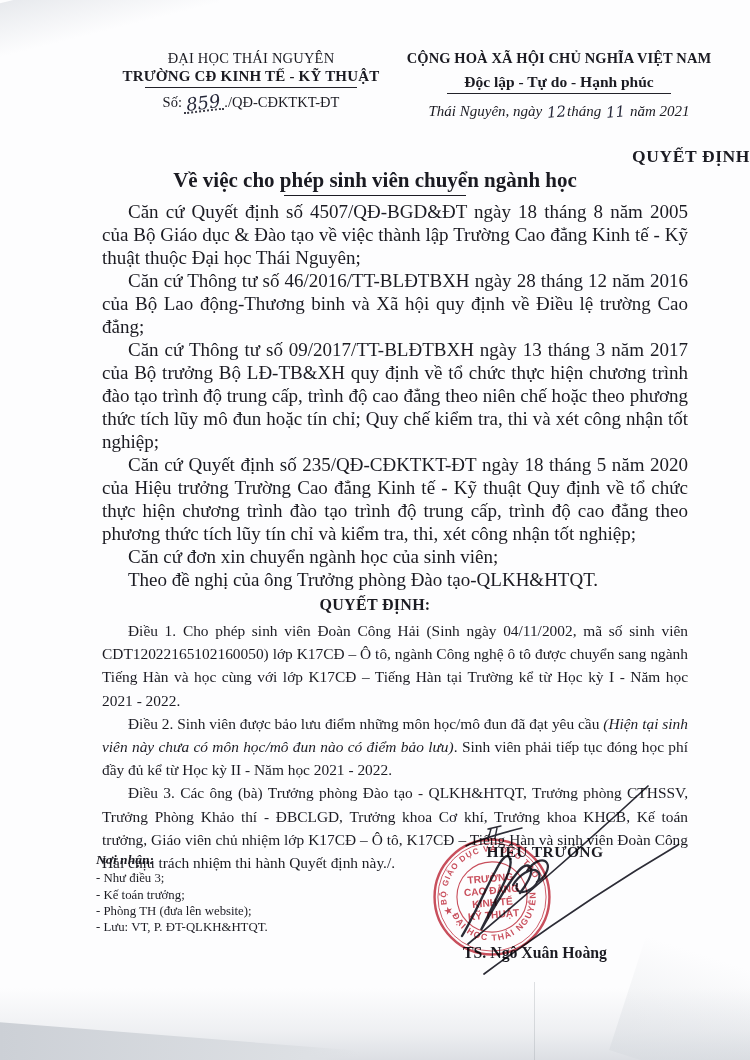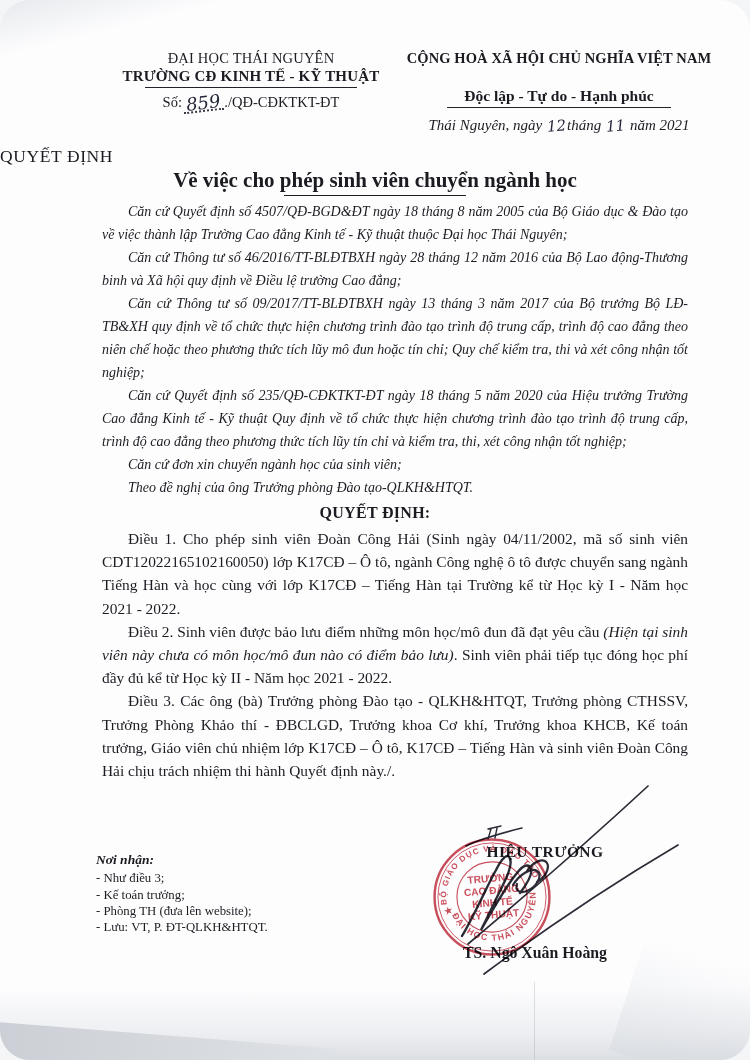--- a/index.html
+++ b/index.html
@@ -10,21 +10,20 @@
   }
   .page {
     position: relative;
     width: 750px; height: 1060px;
     background: #fdfdfe;
     font-family: "Liberation Serif", "DejaVu Serif", serif;
     color: #1b1b22;
     box-sizing: border-box;
     padding-top: 42px;
     overflow: hidden;
-    border-radius: 30px;
   }
   
   .fold-tl {
     position: absolute; top: -18px; left: -40px;
     width: 260px; height: 70px;
     transform: rotate(-14deg);
     background: linear-gradient(to bottom, rgba(203,208,215,.42), rgba(203,208,215,0) 75%);
     pointer-events: none;
   }
   .scan-bottom {
@@ -55,46 +54,46 @@
   .header { position: relative; height: 100px; }
   .col-left  { position: absolute; left: 98px;  width: 306px; top: 8px; text-align: center; }
   .col-right { position: absolute; left: 396px; width: 326px; top: 8px; text-align: center; }
   .h-l1 { font-size: 14.5px; letter-spacing: .2px; }
   .h-l2 { font-size: 15px; font-weight: bold; margin-top: 1px; letter-spacing: .2px; }
   .rule { height: 0; border-bottom: 1.4px solid #22222a; margin: 2px auto 0; }
   .rule-left  { width: 212px; }
   .rule-right { width: 224px; }
   .so-line { font-size: 14.5px; margin-top: 6px; }
   .h-r1 { font-size: 14.5px; font-weight: bold; letter-spacing: .1px; }
-  .h-r2 { font-size: 15.5px; font-weight: bold; margin-top: 20px; }
+  .h-r2 { font-size: 15.5px; font-weight: bold; margin-top: 6px; }
   .date-line { font-size: 15px; font-style: italic; margin-top: 8px; }
   .hand {
     font-family: "DejaVu Serif", serif;
     font-style: italic;
     color: #26283a;
     display: inline-block;
   }
   .hand-day, .hand-month { font-size: 15px; transform: rotate(-5deg) translateY(1px); margin: 0 1px; }
   .hand-so {
     font-size: 18px; line-height: 12px;
     transform: rotate(-7deg) translateY(2px);
     border-bottom: 2px dotted #3c3c46;
     padding: 0 3px 1px;
     margin: 0 1px;
   }
   
-  .doc-title { text-align: left; font-size: 17.5px; font-weight: normal; letter-spacing: .6px; margin-top: 4px; }
+  .doc-title { text-align: right; font-size: 17.5px; font-weight: bold; letter-spacing: .6px; margin-top: 4px; }
   .doc-subtitle { text-align: center; font-size: 21px; font-weight: bold; margin-top: 1px; }
   .subtitle-rule { width: 182px; border-bottom: 1.5px solid #1c1c24; margin: 2px auto 0; }
   .issuer { text-align: center; font-size: 16px; font-weight: bold; margin-top: 9px; letter-spacing: .2px; }
   
   .body-block { margin: 4px 62px 0 102px; }
   .preamble p {
-    margin: 0; font-style: italic;
-    font-size: 14px; line-height: 23px;
+    margin: 0; 
+    font-size: 19px; line-height: 23px;
     text-align: justify; text-indent: 26px;
   }
   .decision-heading { text-align: center; font-size: 16px; font-weight: bold; margin: 5px 0 5px; letter-spacing: .3px; }
   .articles p {
     margin: 0; font-size: 15.4px; line-height: 23.2px;
     text-align: justify; text-indent: 26px;
   }
   .articles b { font-weight: normal; }
   .articles i { font-style: italic; }
   

